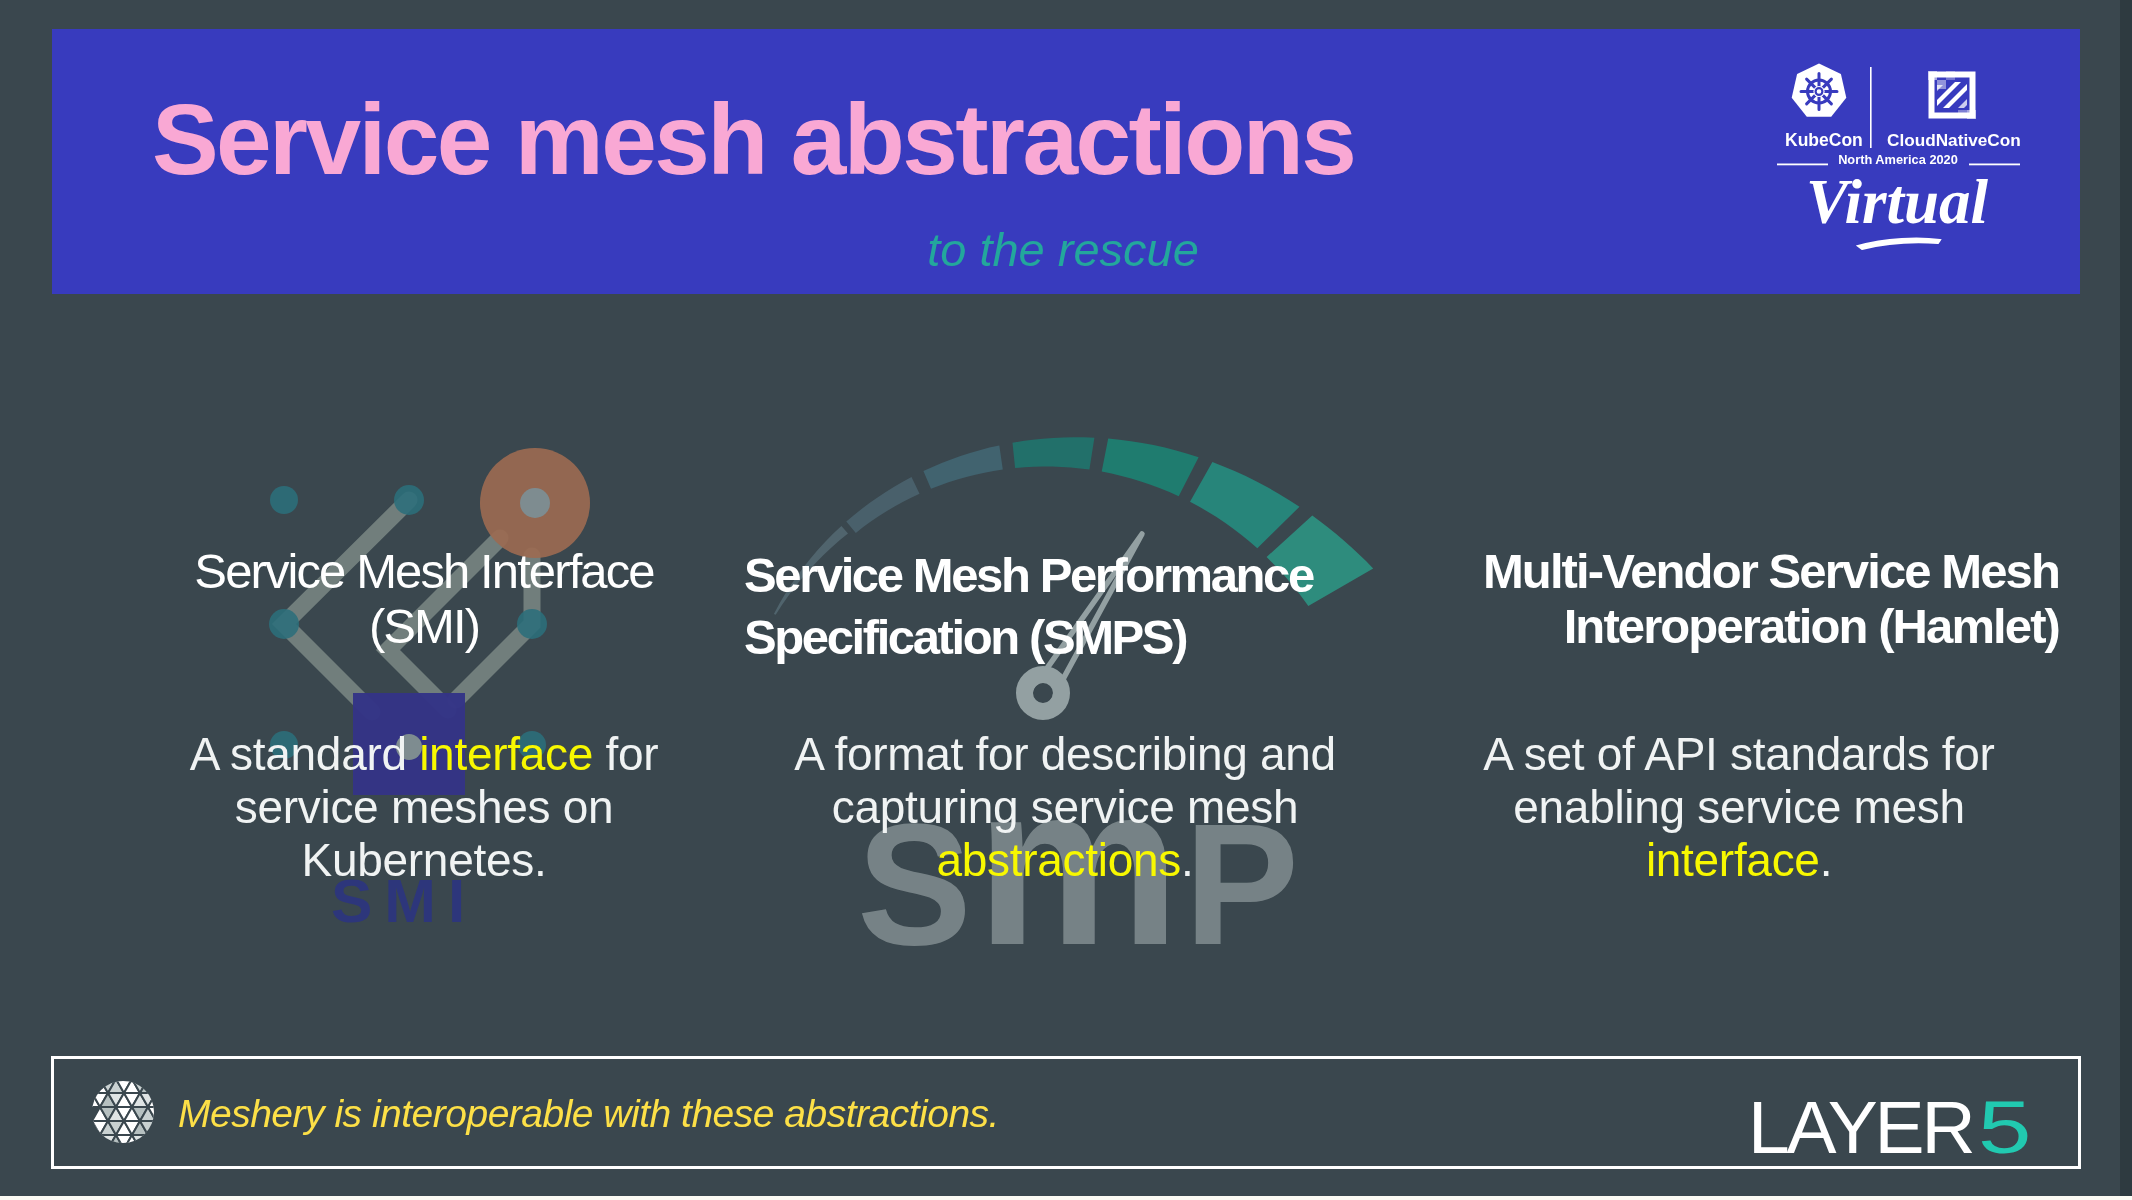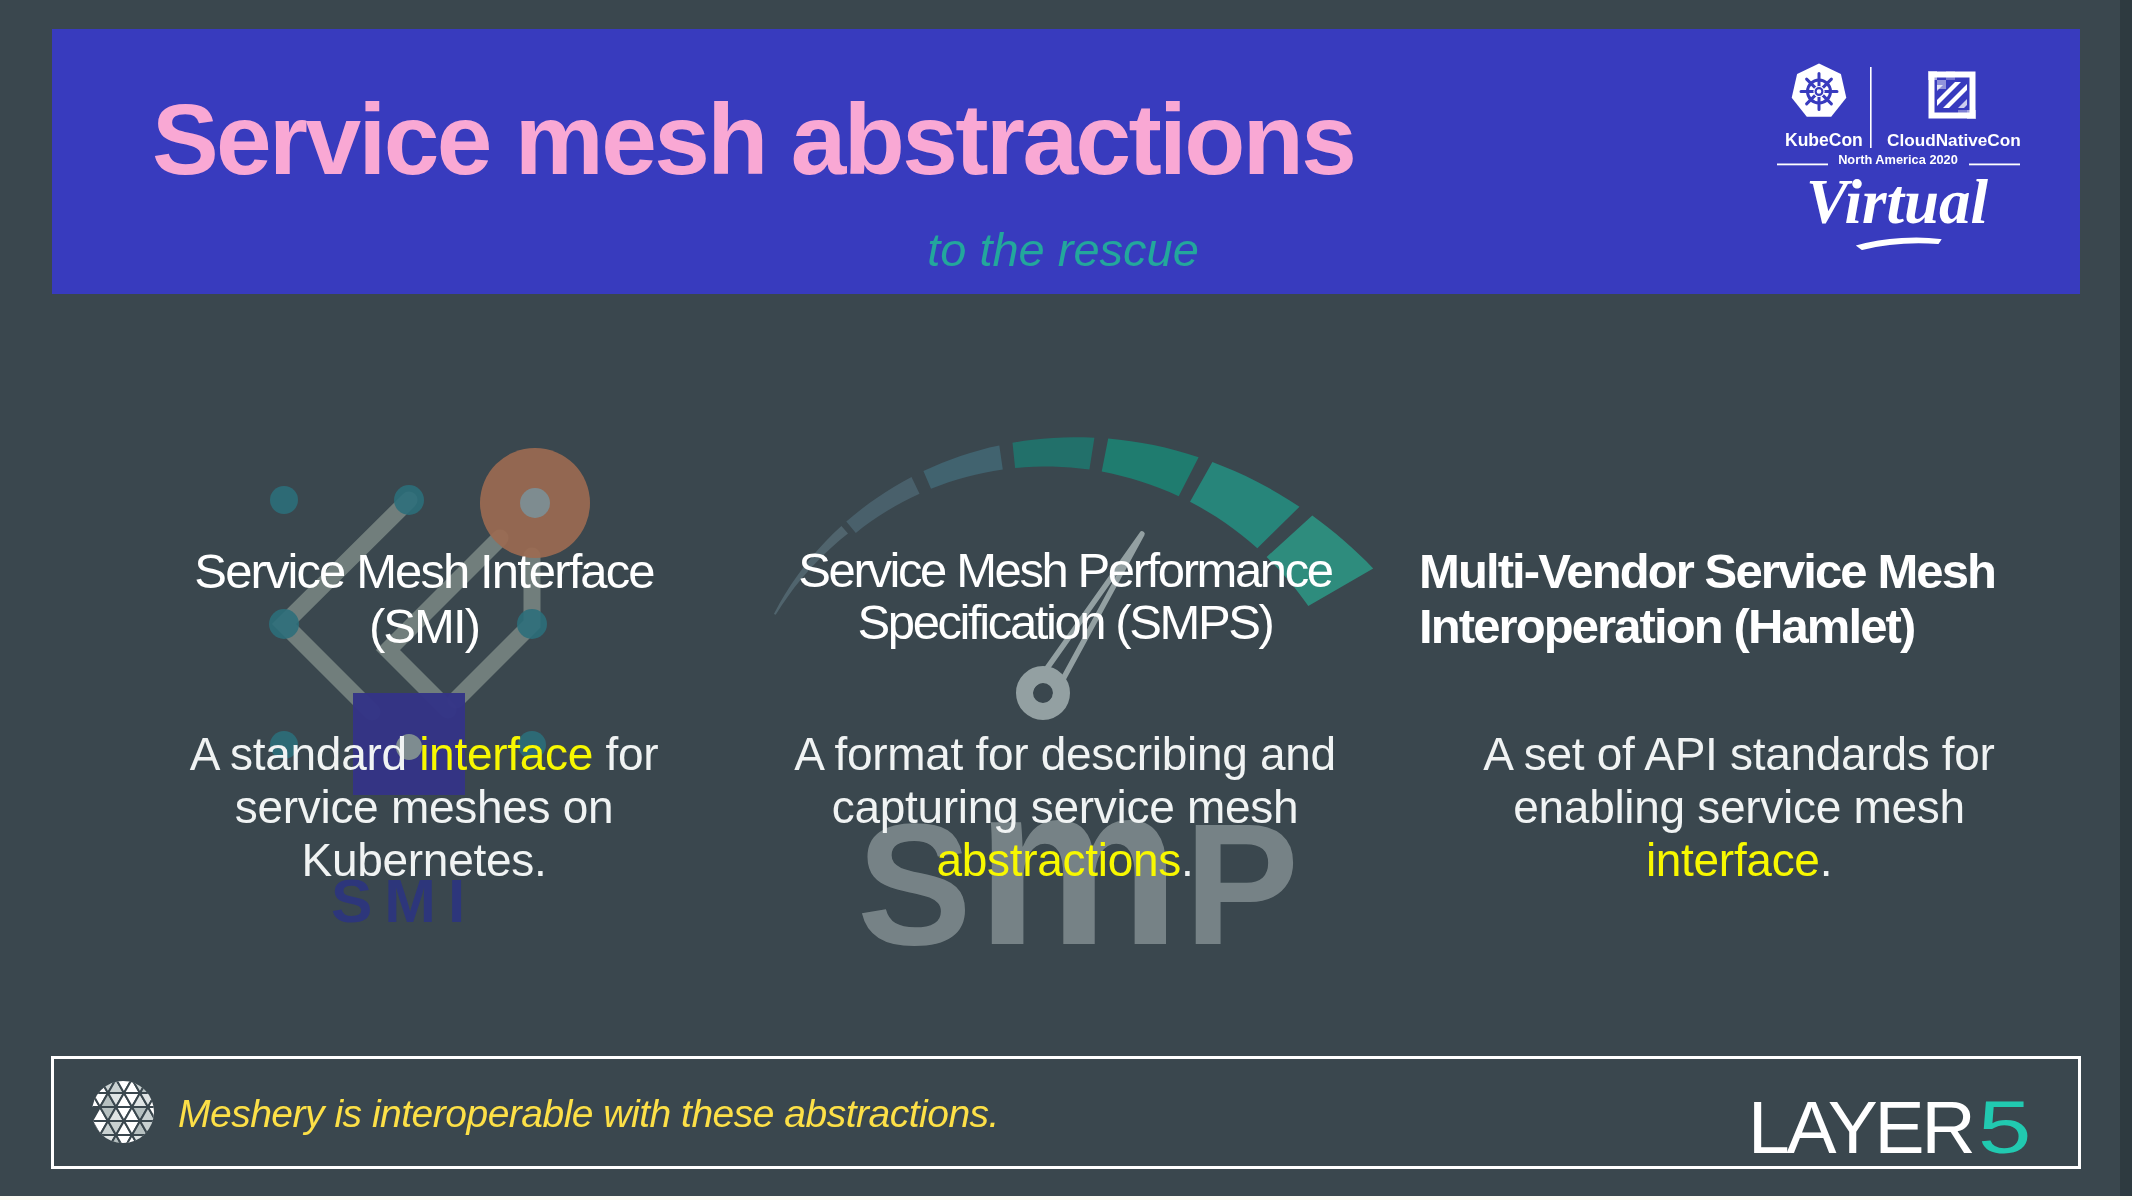--- a/index.html
+++ b/index.html
@@ -85,22 +85,22 @@
   <text x="117" y="96" font-weight="bold" font-size="17.2" fill="#ffffff" font-family="Liberation Sans,sans-serif">CloudNativeCon</text>
   <text x="128" y="114" font-weight="bold" font-size="12.8" fill="#ffffff" text-anchor="middle" font-family="Liberation Sans,sans-serif">North America 2020</text>
   <rect x="7" y="113.5" width="51" height="1.8" fill="#ffffff"></rect>
   <rect x="199" y="113.5" width="51" height="1.8" fill="#ffffff"></rect>
 
   <text x="127" y="173" font-family="Liberation Serif,serif" font-style="italic" font-weight="bold" font-size="63" fill="#ffffff" text-anchor="middle">Virtual</text>
   <path d="M88 196 C115 188 150 187 170 190 L168 193 C140 191 112 194 92 199 Z" fill="#ffffff" stroke="#ffffff" stroke-width="2"></path>
 </svg>
 
 <div class="abs" style="left:104px;top:544px;width:640px;text-align:center;color:#ffffff;font-weight:400;font-size:49px;line-height:55px;letter-spacing:-1.9px;">Service Mesh Interface<br>(SMI)</div>
-<div class="abs" style="left:744px;top:544px;width:642px;text-align:center;color:#ffffff;font-weight:400;font-size:49px;line-height:52px;letter-spacing:-2.4px;">Service Mesh Performance<br>Specification (SMPS)</div>
-<div class="abs" style="left:1419px;top:544px;width:640px;text-align:left;color:#ffffff;font-weight:700;font-size:49px;line-height:55px;letter-spacing:-1.9px;">Multi-Vendor Service Mesh<br>Interoperation (Hamlet)</div>
+<div class="abs" style="left:744px;top:544px;width:642px;color:#ffffff;font-weight:700;font-size:49px;line-height:62px;letter-spacing:-2.4px;">Service Mesh Performance<br>Specification (SMPS)</div>
+<div class="abs" style="left:1419px;top:544px;width:640px;text-align:right;color:#ffffff;font-weight:700;font-size:49px;line-height:55px;letter-spacing:-1.9px;">Multi-Vendor Service Mesh<br>Interoperation (Hamlet)</div>
 
 <div class="abs" style="left:104px;top:728px;width:640px;text-align:center;color:#F0F3F3;font-size:46px;line-height:53px;letter-spacing:-0.3px;">A standard <span style="color:#F8F800;">interface</span> for<br>service meshes on<br>Kubernetes.</div>
 <div class="abs" style="left:744px;top:728px;width:642px;text-align:center;color:#F0F3F3;font-size:46px;line-height:53px;letter-spacing:-0.3px;">A format for describing and<br>capturing service mesh<br><span style="color:#F8F800;">abstractions</span>.</div>
 <div class="abs" style="left:1419px;top:728px;width:640px;text-align:center;color:#F0F3F3;font-size:46px;line-height:53px;letter-spacing:-0.3px;">A set of API standards for<br>enabling service mesh<br><span style="color:#F8F800;">interface</span>.</div>
 
 <div class="abs" style="left:51px;top:1056px;width:2030px;height:113px;border:3px solid #ffffff;box-sizing:border-box;"></div>
 
 <svg class="abs" style="left:92px;top:1081px;" width="62" height="62" viewBox="0 0 62 62">
   <defs>
       <clipPath id="mc">

